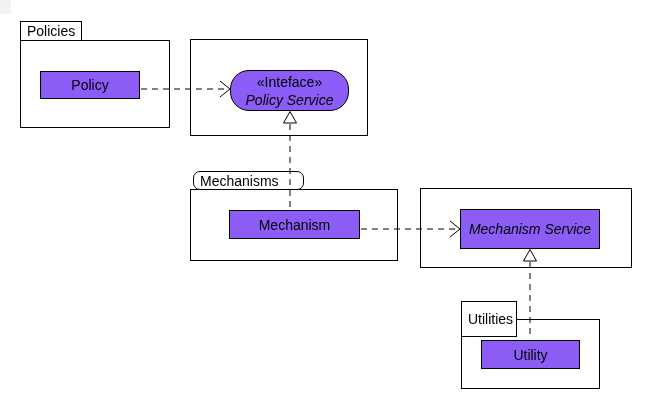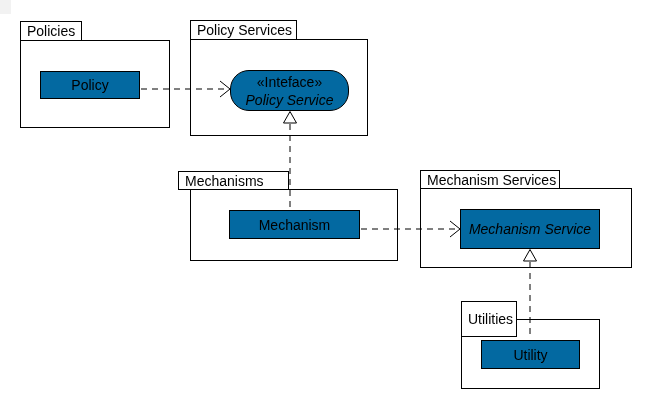--- a/index.html
+++ b/index.html
@@ -38,21 +38,21 @@
     position: absolute;
     box-sizing: border-box;
     border: 1px solid #000;
     background: #fff;
     z-index: 1;
   }
   .node {
     position: absolute;
     box-sizing: border-box;
     border: 1px solid #000;
-    background: #0369a1;
+    background: #8b5cf6;
     display: flex;
     flex-direction: column;
     align-items: center;
     justify-content: center;
     font-size: 14px;
     text-align: center;
     line-height: 18px;
     z-index: 3;
   }
   .iface-name { font-style: italic; }
@@ -61,21 +61,21 @@
   .policies-tab  { left: 20px;  top: 21px;  width: 62px;  height: 20px; }
   .policies-body { left: 20px;  top: 40px;  width: 150px; height: 88px; }
   .policy-cls    { left: 40px;  top: 71px;  width: 100px; height: 28px; }
 
   
   .psvc-tab   { left: 190px; top: 20px;  width: 107px; height: 20px; }
   .psvc-body  { left: 190px; top: 39px;  width: 178px; height: 97px; }
   .psvc-iface { left: 230px; top: 70px;  width: 119px; height: 41px; border-radius: 19px; }
 
   
-  .mech-tab   { left: 178px; top: 171px; width: 111px;  height: 19px; }
+  .mech-tab   { left: 193px; top: 171px; width: 111px;  height: 19px; border-radius: 7px; }
   .mech-body  { left: 190px; top: 189px; width: 208px; height: 72px; }
   .mech-cls   { left: 229px; top: 210px; width: 131px; height: 29px; }
 
   
   .msvc-tab   { left: 420px; top: 170px; width: 140px; height: 19px; }
   .msvc-body  { left: 420px; top: 188px; width: 212px; height: 80px; }
   .msvc-iface { left: 460px; top: 209px; width: 140px; height: 40px; }
 
   
   .util-tab   { left: 461px; top: 301px; width: 56px;  height: 36px; }
@@ -114,40 +114,34 @@
 
   <div class="pkg-body policies-body"></div>
   <div class="pkg-tab policies-tab">
     <span>Policies</span>
   </div>
   <div class="node policy-cls">
     <span>Policy</span>
   </div>
 
   <div class="pkg-body psvc-body"></div>
-  <div class="pkg-tab psvc-tab">
-    <span>Policy Services</span>
-  </div>
   <div class="node psvc-iface">
     <span class="iface-stereo">«Inteface»</span>
     <span class="iface-name">Policy Service</span>
   </div>
 
   <div class="pkg-body mech-body"></div>
   <div class="pkg-tab mech-tab">
     <span>Mechanisms</span>
   </div>
   <div class="node mech-cls">
     <span>Mechanism</span>
   </div>
 
   <div class="pkg-body msvc-body"></div>
-  <div class="pkg-tab msvc-tab">
-    <span>Mechanism Services</span>
-  </div>
   <div class="node msvc-iface">
     <span class="iface-name">Mechanism Service</span>
   </div>
 
   <div class="pkg-body util-body"></div>
   <div class="pkg-tab util-tab">
     <span>Utilities</span>
   </div>
   <div class="node util-cls">
     <span>Utility</span>

